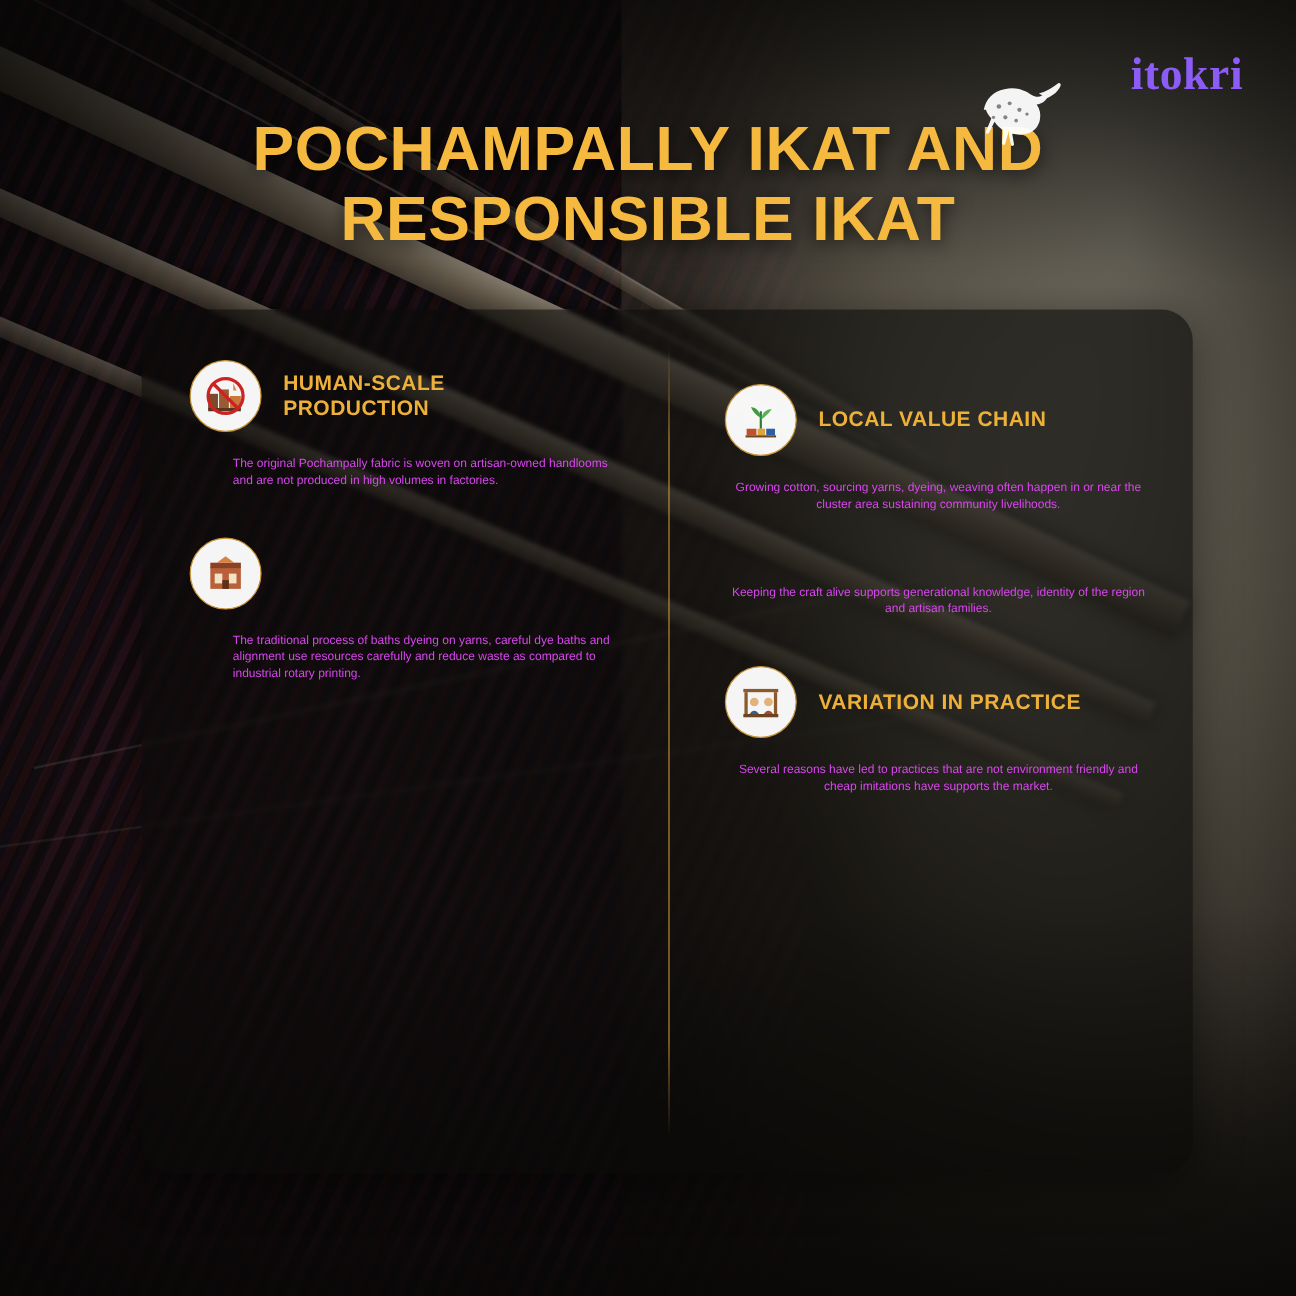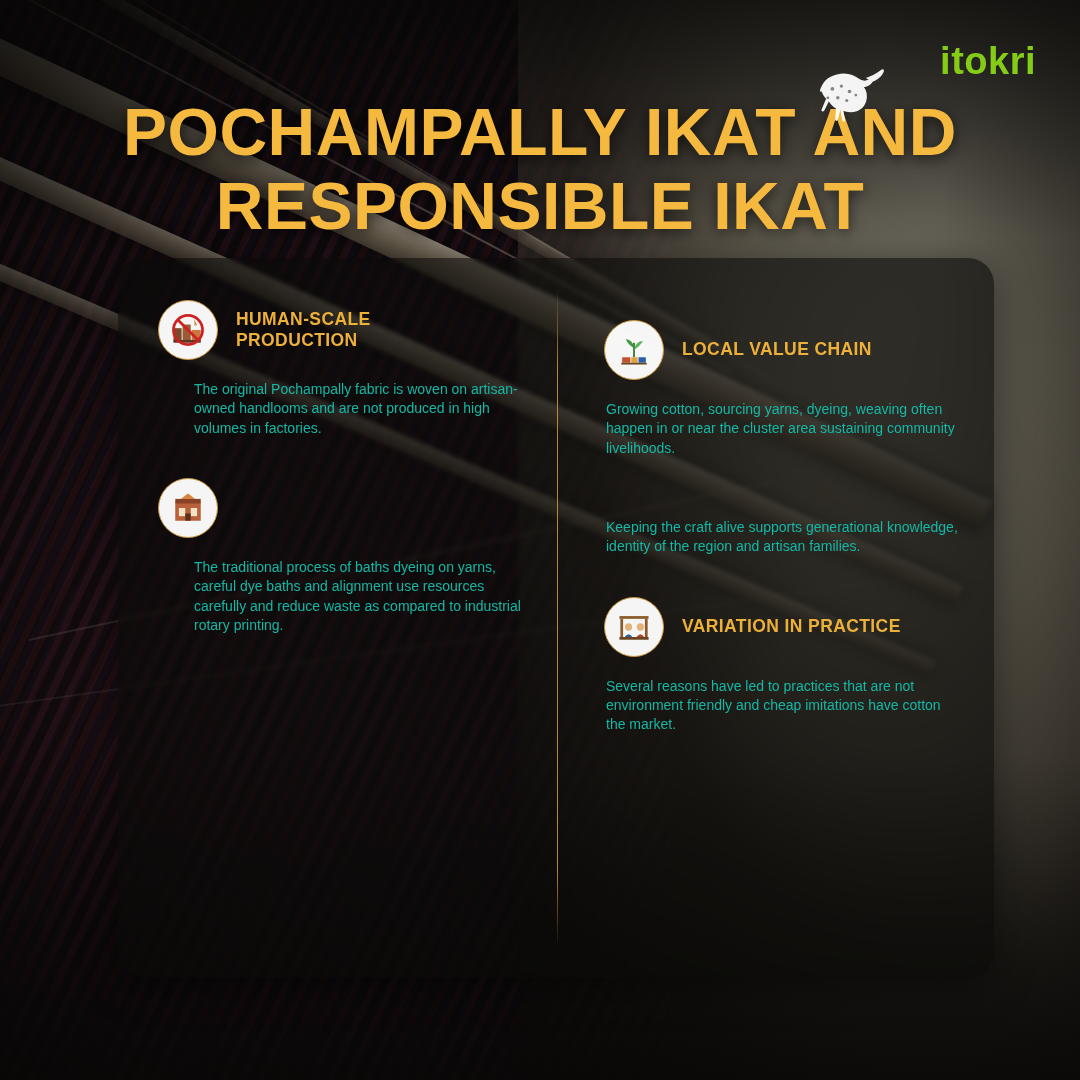--- a/index.html
+++ b/index.html
@@ -78,46 +78,46 @@
     background:
       linear-gradient(180deg, rgba(8,7,6,0.80) 0%, rgba(8,7,6,0.30) 22%, rgba(8,7,6,0.28) 70%, rgba(8,7,6,0.85) 100%),
       radial-gradient(ellipse at 50% 50%, rgba(0,0,0,0) 35%, rgba(0,0,0,0.62) 100%);
   }
 
   
   .logo {
     position: absolute;
     top: 40px;
     right: 44px;
-    color: #84cc16;
+    color: #8b5cf6;
     font-size: 38px;
     font-weight: 700;
     letter-spacing: 0.5px;
-    font-family: Liberation Sans, sans-serif;
+    font-family: Liberation Serif, serif;
     z-index: 6;
   }
 
   .leopard {
     position: absolute;
     top: 48px;
     right: 172px;
     width: 108px;
     height: 78px;
     z-index: 6;
     opacity: 0.95;
   }
 
   .title {
     position: absolute;
     top: 96px;
     left: 0; right: 0;
     text-align: center;
     z-index: 5;
     color: #f5b93f;
-    font-size: 66px;
+    font-size: 52px;
     line-height: 1.12;
     font-weight: 800;
     letter-spacing: 0.5px;
     text-shadow: 0 3px 14px rgba(0,0,0,0.65);
     padding: 0 120px;
   }
 
   
   .panel {
     position: absolute;
@@ -180,28 +180,28 @@
     color: #edb13a;
     font-size: 17.5px;
     font-weight: 800;
     line-height: 1.22;
     letter-spacing: 0.4px;
     text-transform: uppercase;
     max-width: 230px;
   }
 
   .item-body {
-    color: #14b8a6;
-    font-size: 14px;
+    color: #d946ef;
+    font-size: 10px;
     line-height: 1.38;
     margin-top: 20px;
     margin-bottom: 34px;
   }
   .col-left .item-body  { margin-left: 36px; max-width: 372px; }
-  .col-right .item-body { margin-left: 2px;  max-width: 380px; }
+  .col-right .item-body { margin-left: 2px;  max-width: 380px; text-align: center; }
 
   .spacer-a { height: 20px; }
 </style>
 </head>
 <body>
 
 <div class="bg-root">
   <div class="bg-textile"></div>
   <div class="bg-person"></div>
   <div class="beam beam-4"></div>
@@ -318,18 +318,18 @@
               <rect x="34" y="13" width="3" height="20" fill="#8b5a2a"></rect>
               <circle cx="16" cy="22" r="4" fill="#e3b27a"></circle>
               <path d="M11 34 q5-8 10 0z" fill="#2e5f9e"></path>
               <circle cx="29" cy="22" r="4" fill="#e3b27a"></circle>
               <path d="M24 34 q5-8 10 0z" fill="#b0452f"></path>
               <rect x="6" y="33" width="32" height="3" fill="#6d4420"></rect>
             </svg>
           </div>
           <div class="item-title">VARIATION IN PRACTICE</div>
         </div>
-        <div class="item-body">Several reasons have led to practices that are not environment friendly and cheap imitations have cotton the market.</div>
+        <div class="item-body">Several reasons have led to practices that are not environment friendly and cheap imitations have supports the market.</div>
       </div>
 
     </div>
   </div>
 </div>
 
 </body></html>

